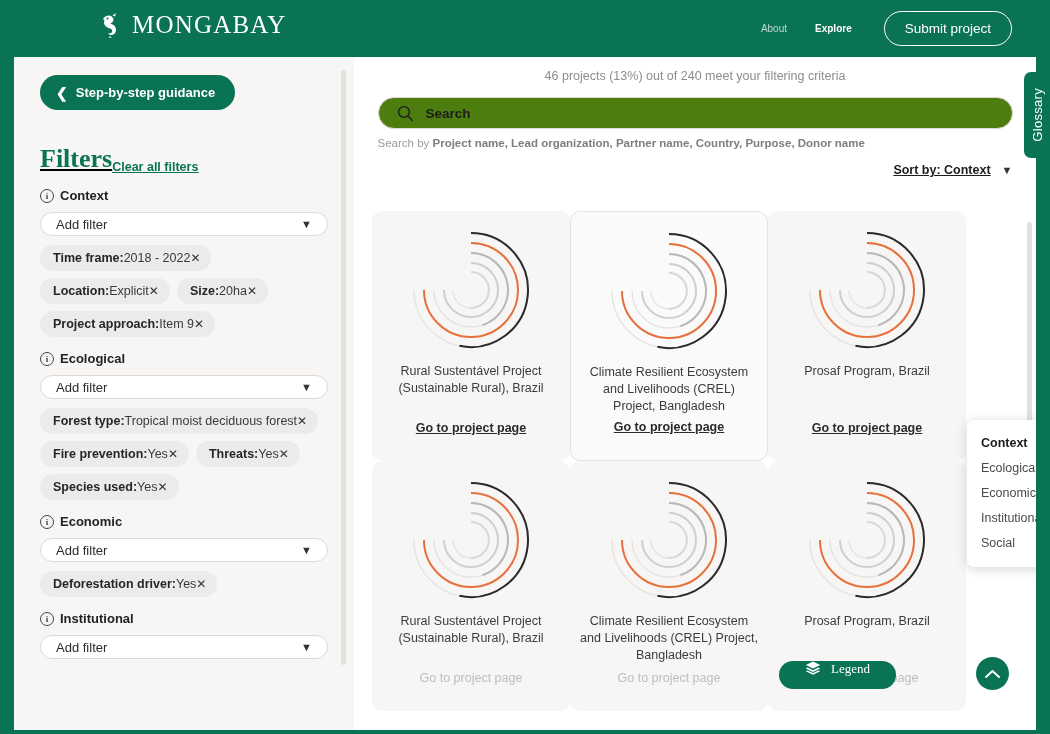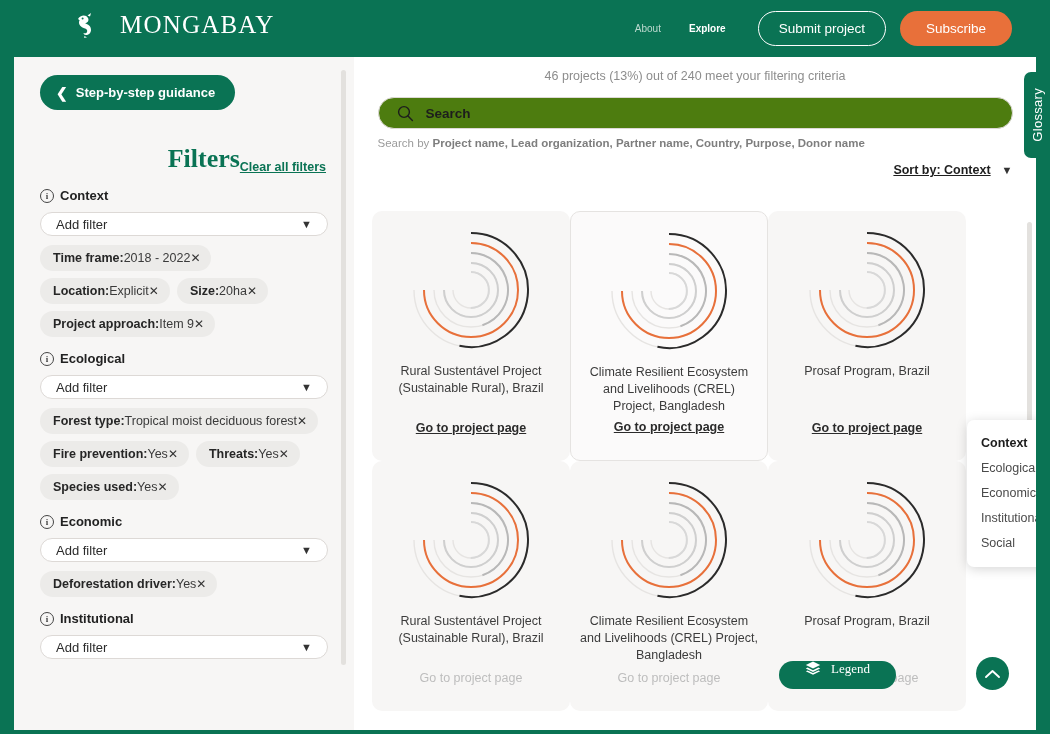--- a/index.html
+++ b/index.html
@@ -10,22 +10,22 @@
     overflow: hidden;
   }
   #app { position: relative; width: 1050px; height: 734px; background: #0a7354; overflow: hidden; }
 
   
   .header {
     position: absolute; top: 0; left: 0; width: 1050px; height: 57px;
     background: #0a7354;
   }
   .logo-wrap {
-    position: absolute; left: 75px; top: 12px;
-    display: flex; align-items: flex-start; gap: 23px;
+    position: absolute; left: 100px; top: 12px;
+    display: flex; align-items: flex-start; gap: 10px;
     color: #ffffff;
   }
   .logo-mark { width: 22px; height: 26px; display: block; }
   .logo-text {
     font-family: "Liberation Serif", serif;
     font-size: 25px; letter-spacing: 1.2px; color: #fff; line-height: 26px;
   }
   .nav { position: absolute; right: 38px; top: 0; height: 57px; display: flex; align-items: center; gap: 0; }
   .nav-link {
     color: #bcd9cf; font-size: 10px; padding: 0 14px; height: 67px;
@@ -60,22 +60,23 @@
   }
   .sidebar-inner { padding: 18px 26px 0 26px; }
   .guide-btn {
     display: inline-flex; align-items: center; gap: 8px;
     background: #0a7354; color: #fff; border: none; border-radius: 22px;
     padding: 10px 20px 10px 16px; font-size: 13px; font-weight: 600; cursor: pointer;
     font-family: "Liberation Sans", sans-serif;
   }
   .chev-left { font-size: 14px; line-height: 1; display:inline-block; }
   .filters-head {
-    margin-top: 34px; display: flex; align-items: flex-end; justify-content: flex-end;
+    margin-top: 34px; display: flex; align-items: flex-end; justify-content: flex-start;
     padding-right: 2px;
+    text-decoration: underline;
   }
   .filters-title {
     font-family: "Liberation Serif", serif; font-size: 26px; color: #0a7354; font-weight: 700;
   }
   .clear-all {
     font-size: 12.5px; color: #0a7354; text-decoration: underline; font-weight: 600; cursor: pointer;
   }
   .group { margin-top: 14px; }
   .group-label { display: flex; align-items: center; gap: 6px; font-size: 13px; color: #222; font-weight: 600; }
   .info-icon {
@@ -201,21 +202,20 @@
 
     <div class="nav">
       <div class="nav-link">
         <span>About</span>
       </div>
       <div class="nav-link active">
         <span>Explore</span>
         <span class="nav-underline"></span>
       </div>
       <button class="btn-outline">Submit project</button>
-      <button class="btn-subscribe">Subscribe</button>
     </div>
   </div>
 
   <div class="body-area">
 
     <div class="sidebar">
       <div class="sidebar-inner">
         <button class="guide-btn">
           <span class="chev-left">❮</span>
           <span>Step-by-step guidance</span>

